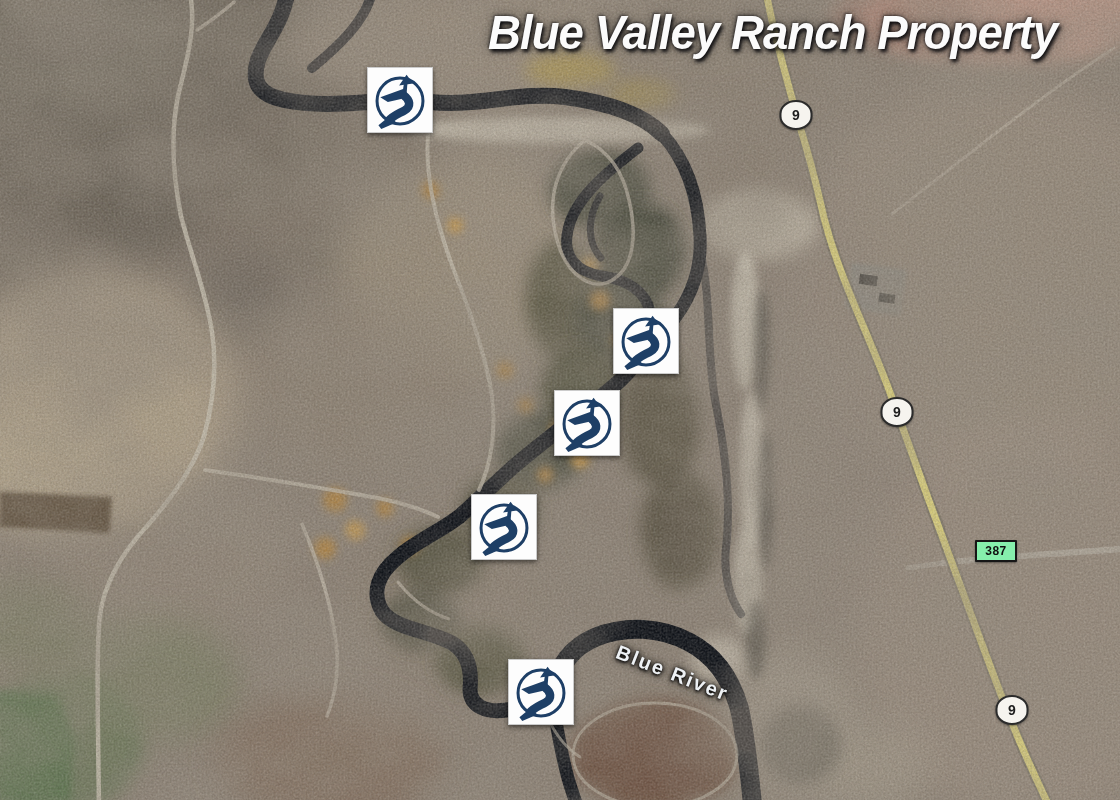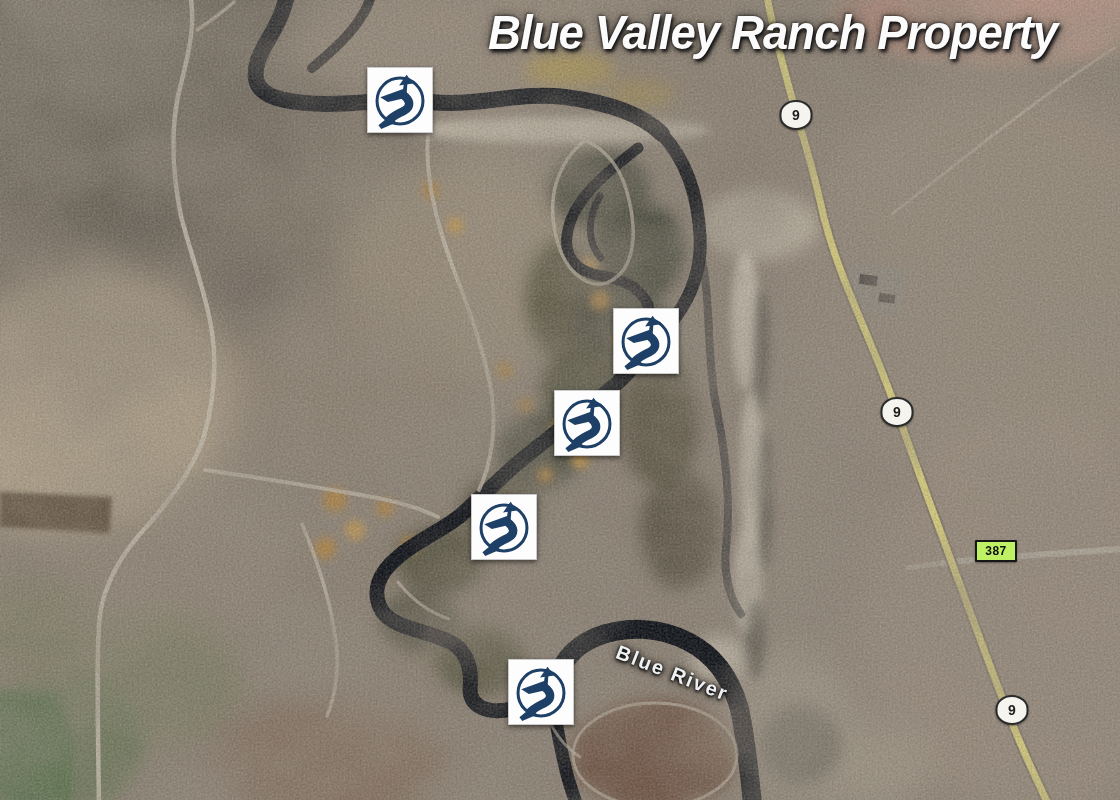--- a/index.html
+++ b/index.html
@@ -43,21 +43,21 @@
     transform:translate(-50%,-50%);
     background:#f6f4ef;border:2px solid #2b2b2b;border-radius:50% / 46%;
     display:flex;align-items:center;justify-content:center;
     font-size:14px;font-weight:bold;color:#1d1d1d;
     box-shadow:0 1px 2px rgba(0,0,0,.4);
   }
   
   .plate{
     position:absolute;width:38px;height:18px;z-index:4;
     transform:translate(-50%,-50%);
-    background:#bef264;border:2px solid #161616;border-radius:1px;
+    background:#86efac;border:2px solid #161616;border-radius:1px;
     display:flex;align-items:center;justify-content:center;
     font-size:12px;font-weight:bold;color:#101010;letter-spacing:.5px;
     box-shadow:0 1px 2px rgba(0,0,0,.4);
   }
 </style>
 </head>
 <body>
 
 <div id="stage" style="--marker-navy: #1e3f66; --highway-yellow: #d9ce7d; --river-dark: #0a0e15;">
 

